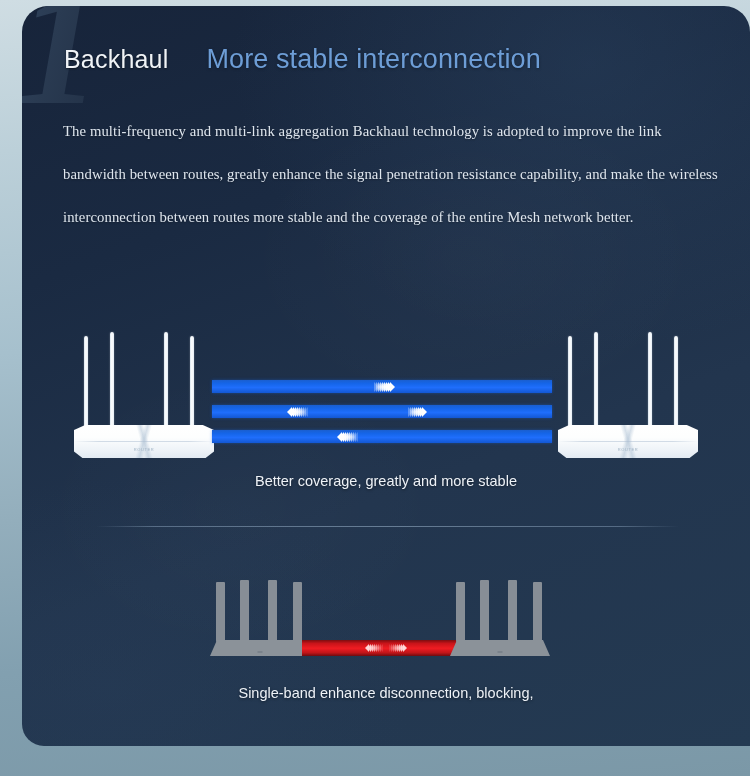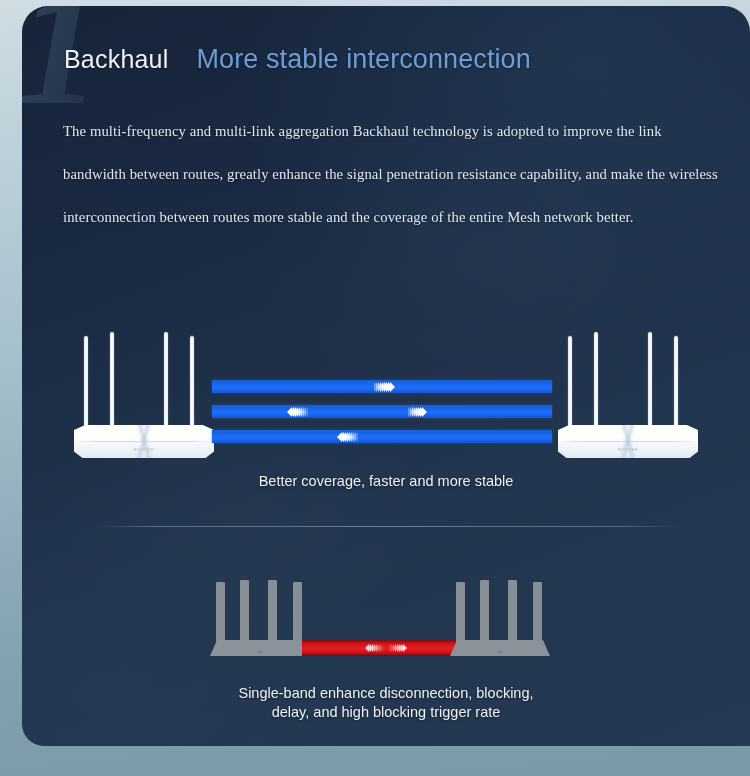--- a/index.html
+++ b/index.html
@@ -81,21 +81,21 @@
     align-items: baseline;
     z-index: 2;
   }
   #features-label {
     color: #f0f3f6;
     font-size: 25px;
     letter-spacing: .2px;
     text-shadow: 0 1px 2px rgba(0,0,0,0.45);
   }
   #headline {
-    margin-left: 28px;
+    margin-left: 38px;
     color: #6d9dd6;
     font-size: 27px;
     letter-spacing: .1px;
     text-shadow: 0 1px 3px rgba(0,0,0,0.35);
   }
 
   
   #paragraph {
     position: absolute;
     left: 41px;
@@ -450,21 +450,21 @@
           <div class="rw-ant" style="left:10px;  top:8px;  height:92px;"></div>
           <div class="rw-ant" style="left:36px;  top:4px;  height:96px;"></div>
           <div class="rw-ant" style="left:90px;  top:4px;  height:96px;"></div>
           <div class="rw-ant" style="left:116px; top:8px;  height:92px;"></div>
           <div class="rw-body">
             <span class="rw-logo">ROUTER</span>
           </div>
         </div>
       </div>
 
-      <div class="caption" id="caption-good">Better coverage, faster and more stable</div>
+      <div class="caption" id="caption-good">Better coverage, greatly and more stable</div>
     </div>
 
     <div id="divider"></div>
 
     <div id="section-bad">
       <div class="stage-bad">
 
         <div class="router-gray left">
           <div class="rg-ant" style="left:6px;  top:4px;  height:60px;"></div>
           <div class="rg-ant" style="left:30px; top:2px;  height:62px;"></div>
@@ -506,18 +506,17 @@
           <div class="rg-ant" style="left:58px; top:2px;  height:62px;"></div>
           <div class="rg-ant" style="left:83px; top:4px;  height:60px;"></div>
           <div class="rg-body">
             <span class="rg-led"></span>
           </div>
         </div>
       </div>
 
       <div class="caption" id="caption-bad">
         <span>Single-band enhance disconnection, blocking,</span>
-        <span class="l2">delay, and high blocking trigger rate</span>
       </div>
     </div>
 
   </div>
 </div>
 
 </body></html>

